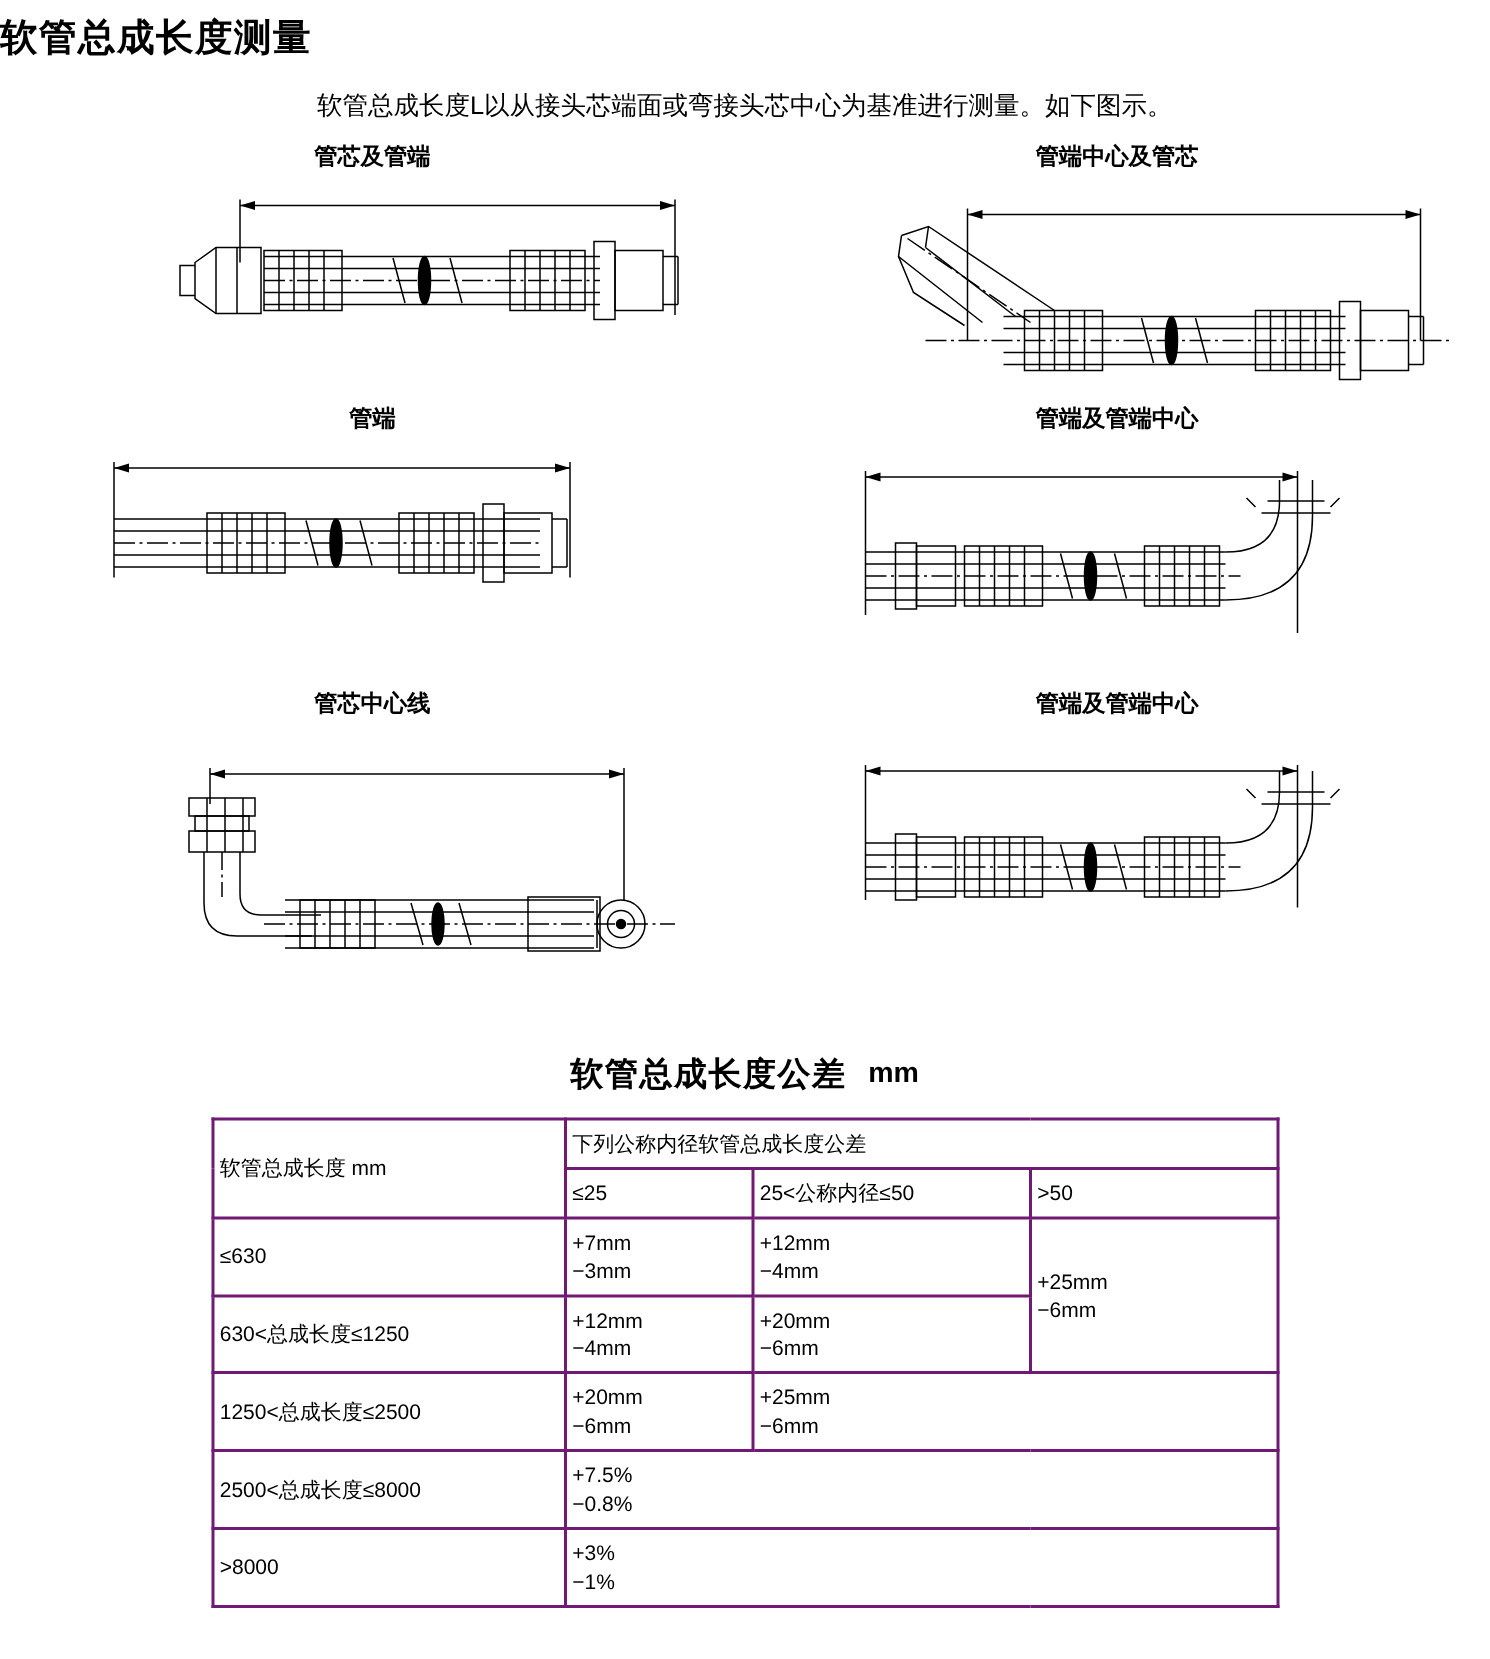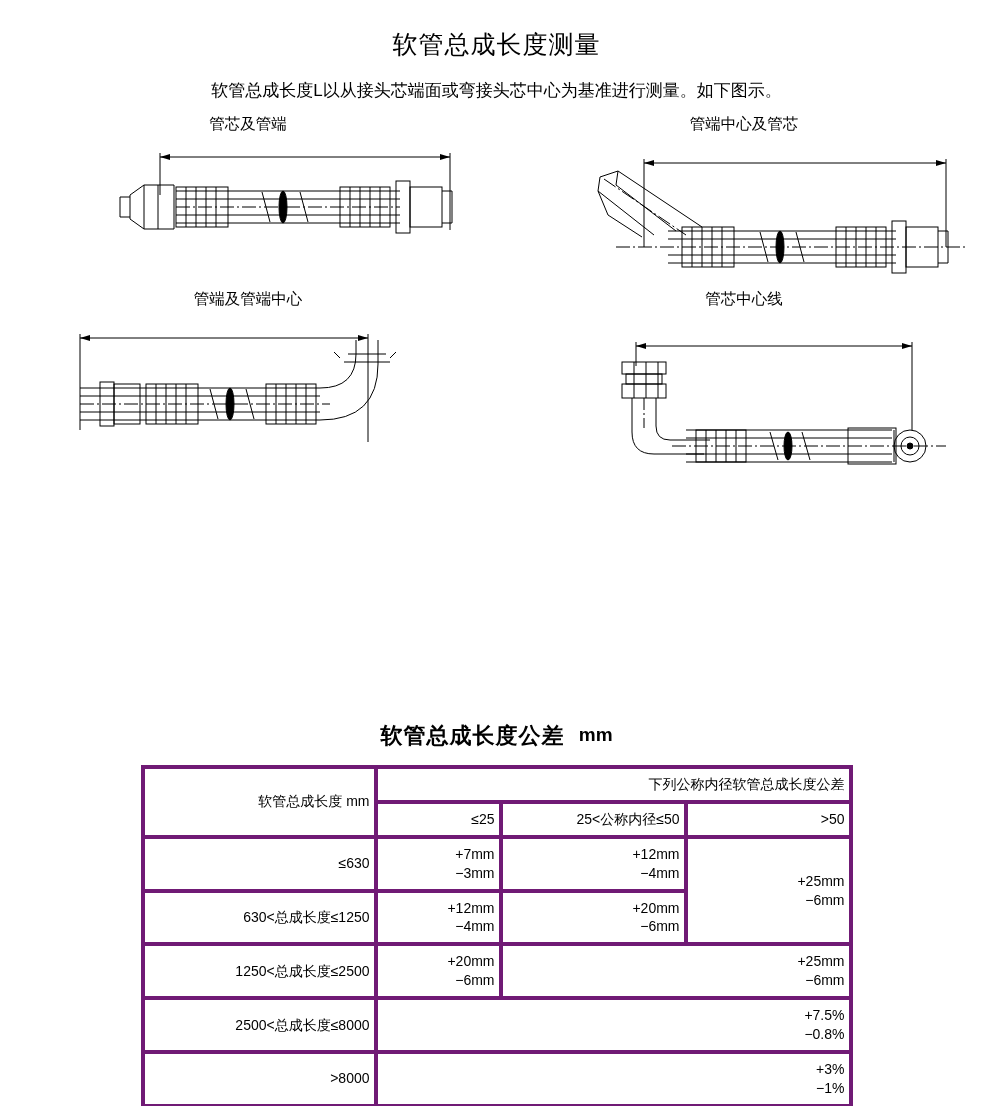--- a/index.html
+++ b/index.html
@@ -7,36 +7,36 @@
   body {
     width: 993px;
     height: 1106px;
     background: #ffffff;
     font-family: "Liberation Sans", sans-serif;
     color: #000000;
     position: relative;
     overflow: hidden;
   }
   .title {
-    text-align: center;
     font-size: 25px;
-    font-weight: normal;
+    font-weight: bold;
     letter-spacing: 1px;
-    padding-top: 28px;
+    padding-top: 8px;
   }
   .subtitle {
     text-align: center;
     font-size: 17px;
     margin-top: 18px;
   }
   .fig-grid {
     margin-top: 10px;
     display: grid;
-    grid-template-columns: 1fr 1fr 1fr;
+    grid-template-columns: 1fr 1fr;
     grid-template-rows: 175px 190px 200px;
+    font-weight: bold;
   }
   .fig {
     position: relative;
   }
   .fig-label {
     text-align: center;
     font-size: 15.5px;
     padding-top: 2px;
   }
   .fig-art {
@@ -62,22 +62,22 @@
     margin-left: 10px;
     vertical-align: 2px;
   }
   table.tol {
     border-collapse: collapse;
     margin: 14px auto 0 auto;
     width: 712px;
     font-size: 14px;
   }
   table.tol td {
-    border: 4px solid #701a75;
-    text-align: right;
+    border: 2px solid #701a75;
+    text-align: left;
     padding: 6px 4px;
     line-height: 1.35;
     margin-top: 40px;
   }
   .hdr-left { height: 52px; }
   .two-line span { display: block; }
   .rowh { height: 47px; }
 </style>
 </head>
 <body>

